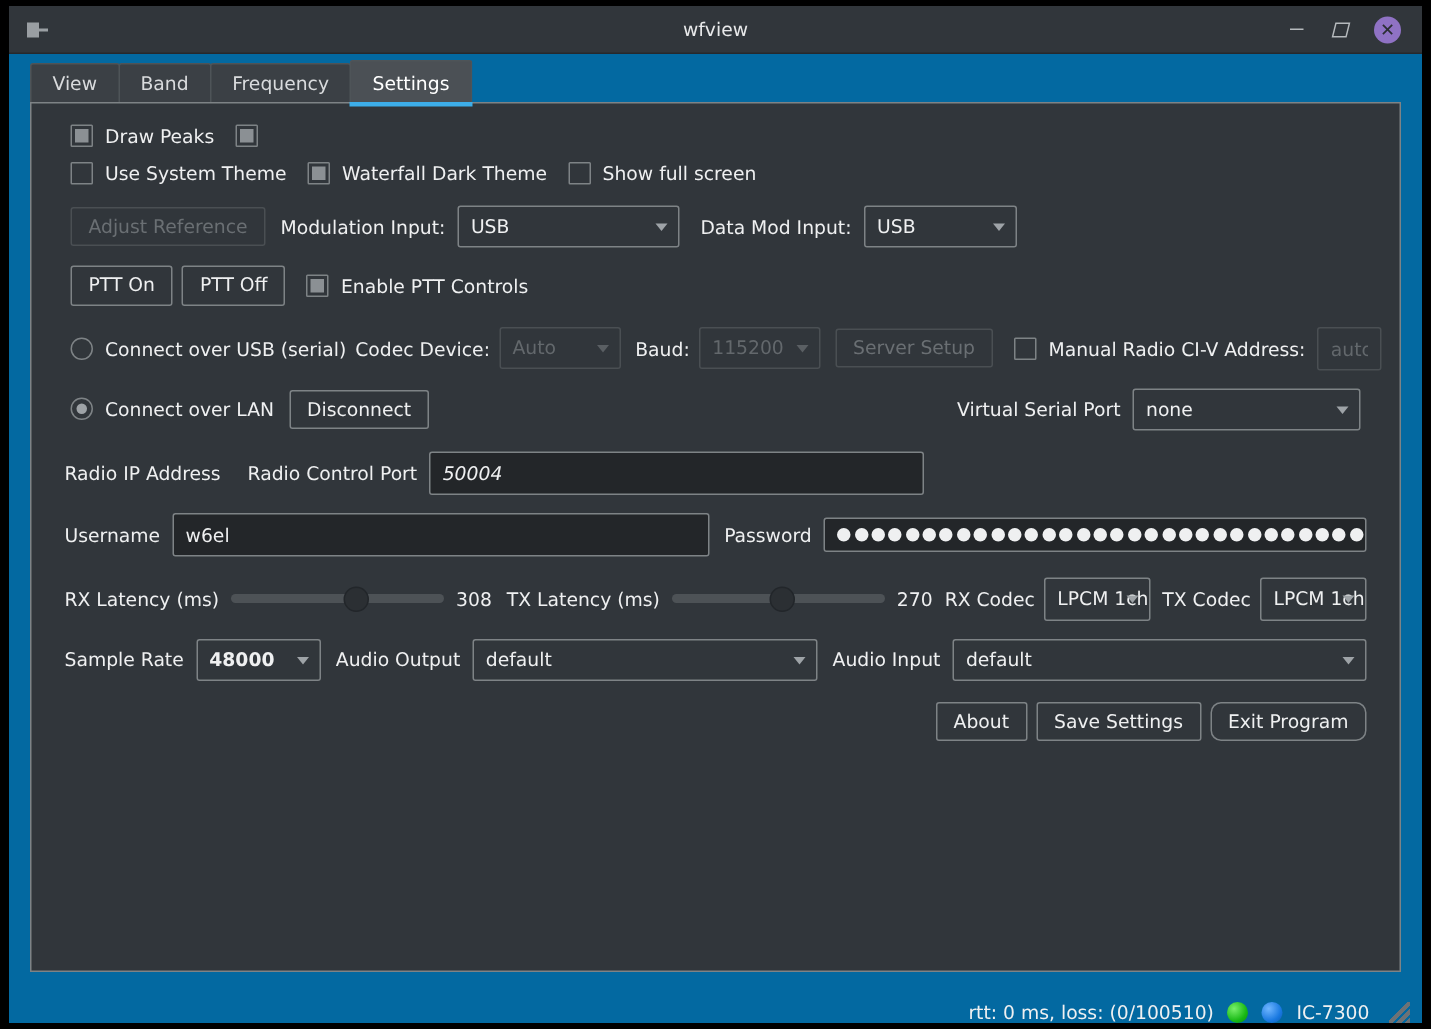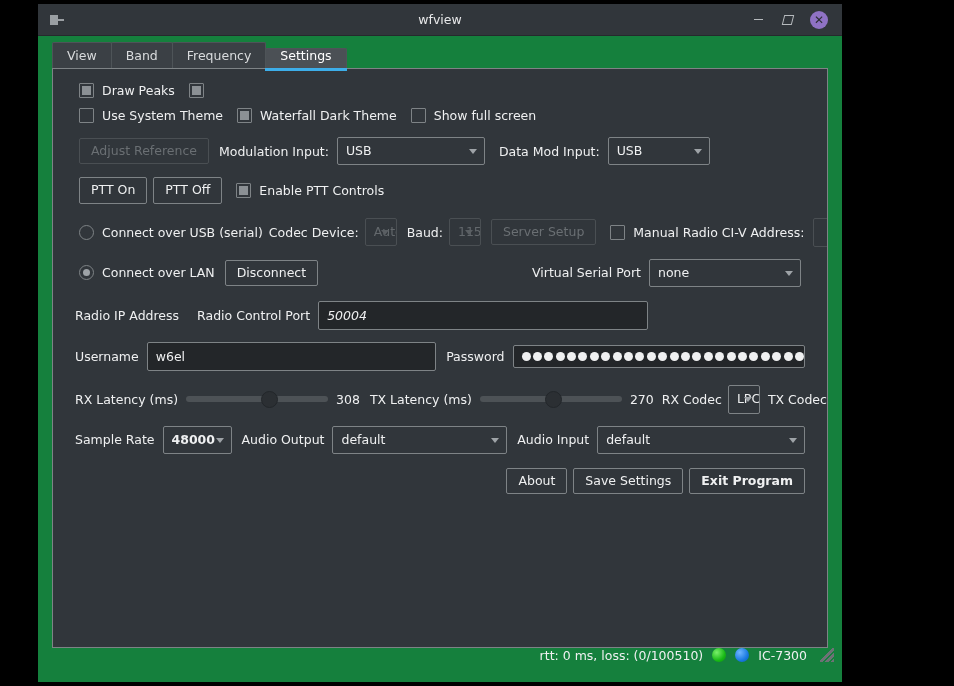--- a/index.html
+++ b/index.html
@@ -12,25 +12,24 @@
     font-family: "DejaVu Sans", "Liberation Sans", sans-serif;
     font-size: 12px;
     color: #eff0f1;
     overflow: hidden;
   }
 
   
   #window {
     position: absolute;
     left: 6px; top: 4px;
-    width: 804px; height: 678px;
-    background: #15803d;
+    width: 942px; height: 678px;
+    background: #0369a1;
     display: flex;
     flex-direction: column;
-    margin-left: 32px;
   }
 
   
   #titlebar {
     height: 32px;
     background: #31363b;
     display: flex;
     align-items: center;
     position: relative;
     flex: none;
@@ -110,21 +109,21 @@
     font-size: 12.5px;
     margin-right: -1px;
     cursor: pointer;
     position: relative;
     border-radius: 2px 2px 0 0;
     line-height: 1.15;
   }
   .tab.active {
     background: #4b5055;
     color: #ffffff;
-    padding-top: 0;
+    padding-top: 8px;
     padding-bottom: 5px;
   }
   .tab.active::after {
     content: "";
     position: absolute;
     left: -1px; right: -1px; bottom: -3px;
     height: 3px;
     background: #3daee9;
   }
 
@@ -136,21 +135,21 @@
     flex: 1 1 auto;
     padding: 14px 12px;
     overflow: hidden;
   }
 
   
   #statusbar {
     flex: none;
     height: 34px;
     display: flex;
-    align-items: flex-start;
+    align-items: flex-end;
     justify-content: flex-end;
     padding-right: 8px;
     gap: 9px;
     color: #d6d8da;
     font-size: 12.5px;
   }
   .led { width: 14px; height: 14px; border-radius: 50%; }
   .led.green { background: radial-gradient(circle at 34% 32%, #79f06a, #17b814 62%, #0d8c10); }
   .led.blue  { background: radial-gradient(circle at 34% 32%, #6fb6ff, #1878e0 62%, #0e58ae); }
   #resize-grip {
@@ -212,21 +211,21 @@
     background: #31363b;
     color: #eff0f1;
     font-family: inherit;
     font-size: 12.5px;
     padding: 5px 11px;
     border-radius: 2px;
     cursor: pointer;
     white-space: nowrap;
     line-height: 1.15;
   }
-  .btn.bold { font-weight: bold; }
+  .btn.bold { font-weight: normal; border-radius: 7px; }
   .btn.dis {
     color: #6a6f73;
     border-color: #4a4f53;
     cursor: default;
   }
 
   
   .inp {
     border: 1px solid #7e8386;
     background: #232629;

